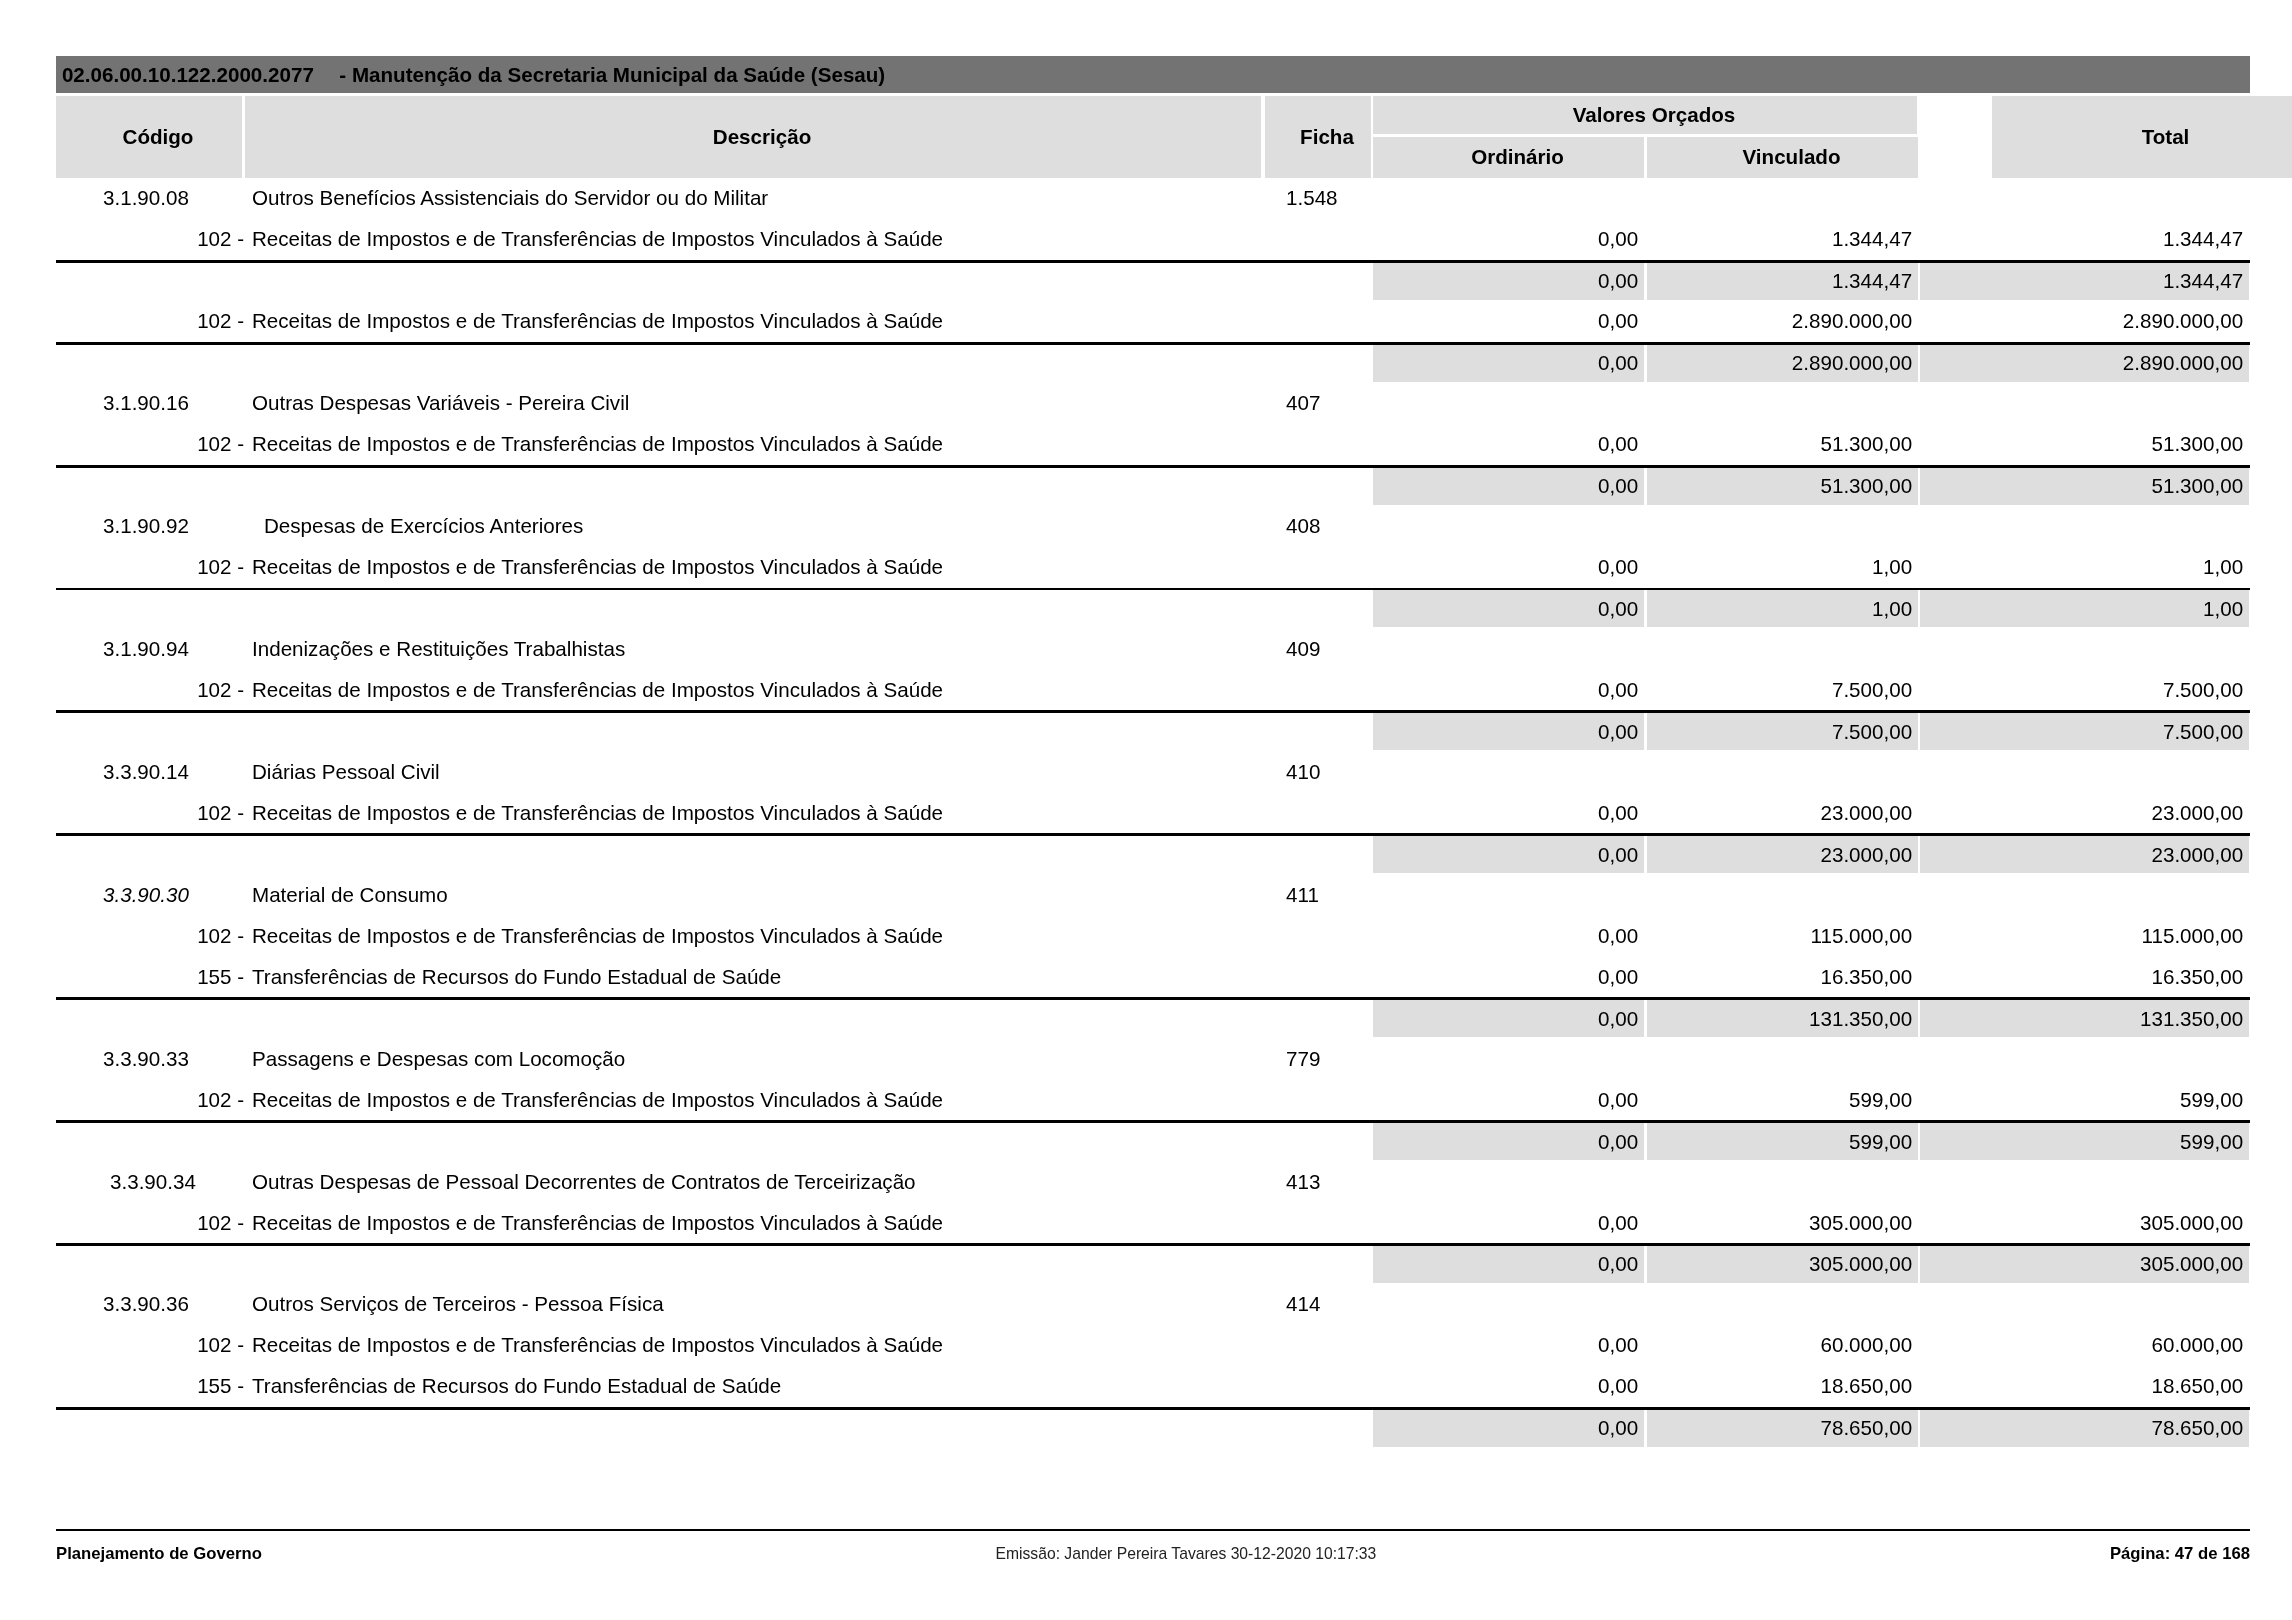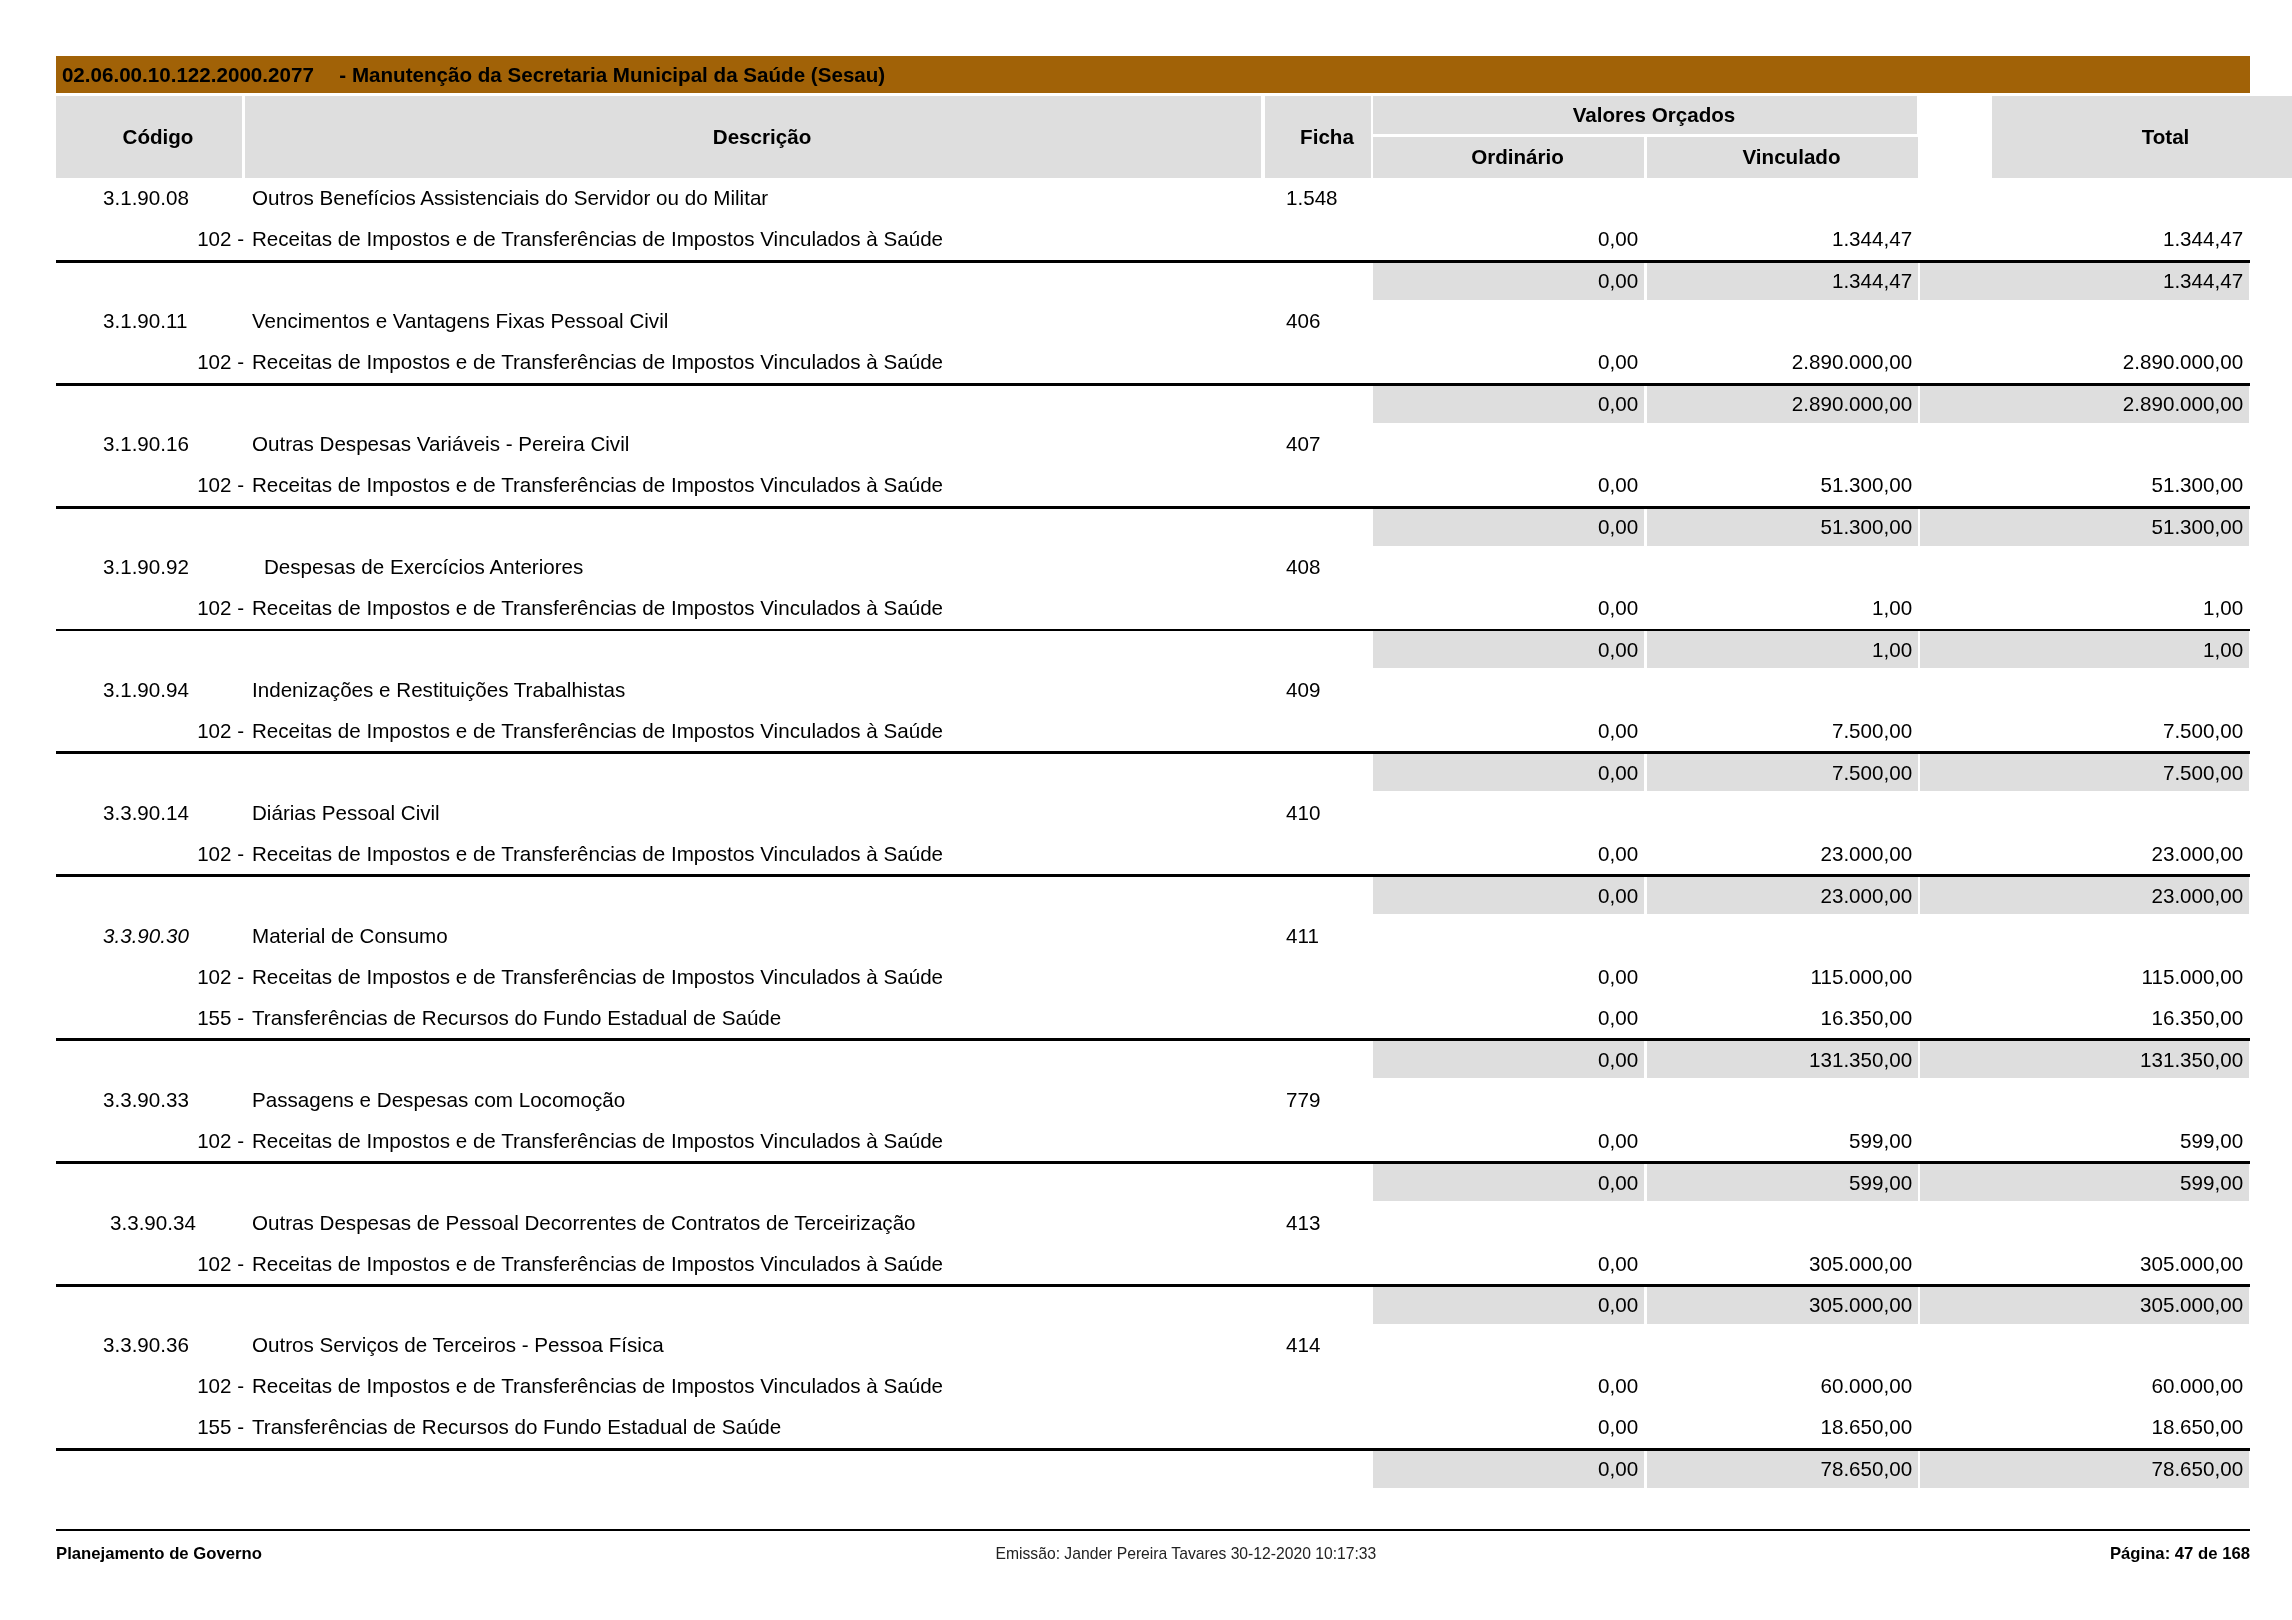--- a/index.html
+++ b/index.html
@@ -1,19 +1,19 @@
 <!DOCTYPE html>
 <html><head>
 <meta charset="utf-8">
 <style>
   html, body { margin:0; padding:0; background:#ffffff; }
   body { width:2293px; height:1620px; position:relative; overflow:hidden;
          font-family:"Liberation Sans", sans-serif; color:#000; }
   .page { position:absolute; left:56px; top:56px; width:2194px; }
-  .title-bar { height:37px; background:#a16207; display:flex; align-items:center;
+  .title-bar { height:37px; background:#737373; display:flex; align-items:center;
                font-size:20.6px; font-weight:bold; padding-left:5.9px; box-sizing:border-box; }
   .title-bar .code { margin-right:25.5px; }
   .header { position:relative; height:82px; margin-top:2.9px; }
   .hcell { position:absolute; background:#dedede; display:flex; align-items:center; justify-content:center;
            font-size:20.6px; font-weight:bold; box-sizing:border-box;padding-left:18px; }
   .row { position:relative; height:41px; font-size:20.6px; }
   .row .cell { position:absolute; top:0; height:41px; display:flex; align-items:center; box-sizing:border-box; white-space:nowrap; }
   .num { justify-content:flex-end; padding-right:5.9px; }
   .sep { height:2.9px; background:#000; }
   .sub { position:relative; height:38px; font-size:20.6px; }
@@ -58,25 +58,20 @@
         </div>
         <div class="sep"></div>
         <div class="sub">
           <span class="cell" style="left:1317px;width:271px;">0,00</span>
           <span class="cell" style="left:1591px;width:271px;">1.344,47</span>
           <span class="cell" style="left:1864px;width:329px;">1.344,47</span>
         </div>
       </div>
       <div class="item-group">
         <div class="row">
-          <span class="cell" style="left:47px;width:137px;">3.1.90.11</span>
-          <span class="cell" style="left:196px;width:1010px;">Vencimentos e Vantagens Fixas  Pessoal Civil</span>
-          <span class="cell" style="left:1230px;width:88px;">406</span>
-        </div>
-        <div class="row">
           <span class="cell num" style="left:0;width:192px;padding-right:3.9px;">102 -</span>
           <span class="cell" style="left:196px;width:1010px;">Receitas de Impostos e de Transferências de Impostos Vinculados à Saúde</span>
           <span class="cell num" style="left:1317px;width:271px;">0,00</span>
           <span class="cell num" style="left:1591px;width:271px;">2.890.000,00</span>
           <span class="cell num" style="left:1864px;width:329px;">2.890.000,00</span>
         </div>
         <div class="sep"></div>
         <div class="sub">
           <span class="cell" style="left:1317px;width:271px;">0,00</span>
           <span class="cell" style="left:1591px;width:271px;">2.890.000,00</span>

